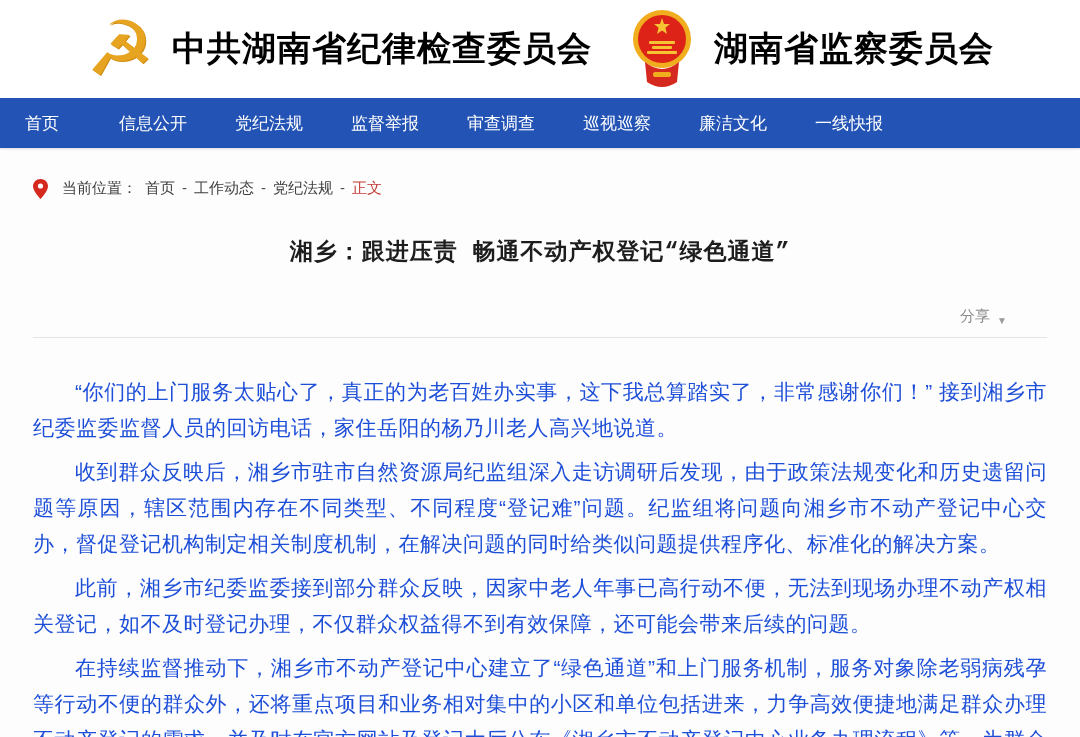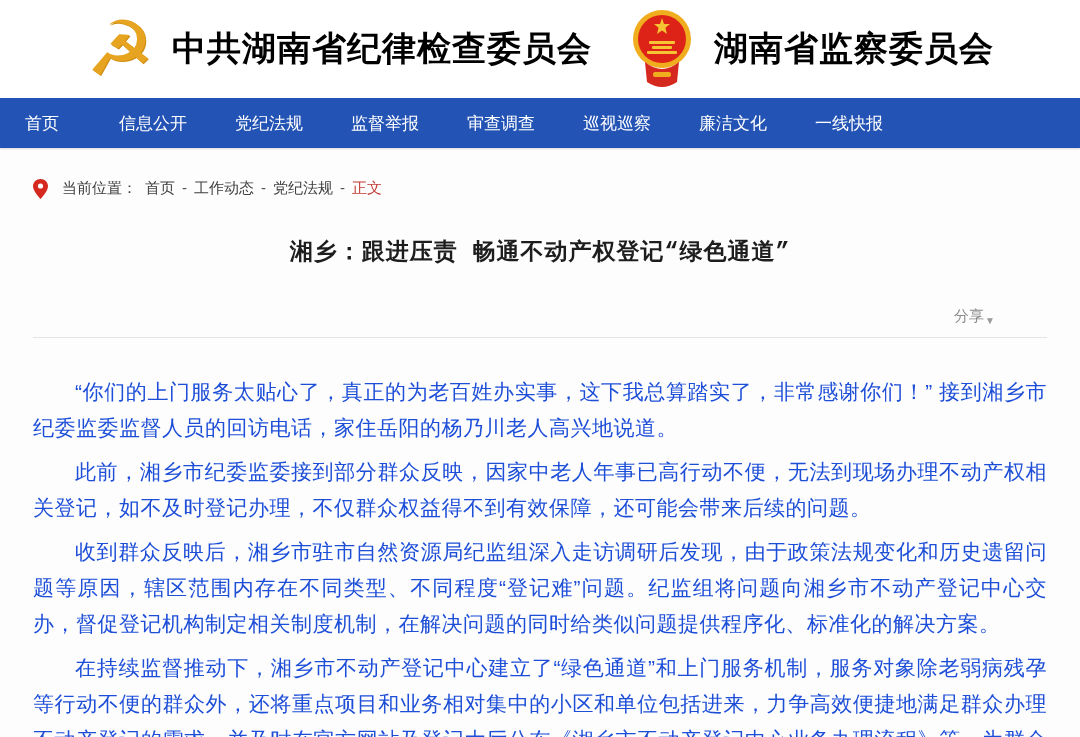--- a/index.html
+++ b/index.html
@@ -46,21 +46,21 @@
   
   .article { padding:0 33px; }
   .article-title {
     margin-top:37px; text-align:center; font-size:23px; font-weight:bold;
     color:#1d1d1d; letter-spacing:1px;font-family:Liberation Mono, monospace;
   }
   .share-row {
     margin-top:40px; display:flex; justify-content:flex-end; align-items:center;
     color:#8a8a8a; font-size:15px;
   }
-  .share-btn { display:flex; align-items:flex-end; gap:1px; cursor:pointer; margin-right:52px; }
+  .share-btn { display:flex; align-items:flex-end; gap:7px; cursor:pointer; margin-right:40px; }
   .share-caret { font-size:10px; color:#9a9a9a; }
   .title-divider { border:none; border-top:1px solid #e4e4e4; margin-top:11px; }
 
   .article-body { margin-top:36px; }
   .para {
     font-size:21px; line-height:36px; color:#1d4ed8; text-indent:2em;
     letter-spacing:0.5px; margin-bottom:8px; text-align:justify;
   }
 </style>
 </head>
@@ -116,19 +116,19 @@
     <div class="share-row">
       <span class="share-btn">
         <span>分享</span>
         <span class="share-caret">▼</span>
       </span>
     </div>
     <hr class="title-divider">
 
     <div class="article-body">
       <p class="para">“你们的上门服务太贴心了，真正的为老百姓办实事，这下我总算踏实了，非常感谢你们！” 接到湘乡市纪委监委监督人员的回访电话，家住岳阳的杨乃川老人高兴地说道。</p>
+      <p class="para">收到群众反映后，湘乡市驻市自然资源局纪监组深入走访调研后发现，由于政策法规变化和历史遗留问题等原因，辖区范围内存在不同类型、不同程度“登记难”问题。纪监组将问题向湘乡市不动产登记中心交办，督促登记机构制定相关制度机制，在解决问题的同时给类似问题提供程序化、标准化的解决方案。</p>
       <p class="para">此前，湘乡市纪委监委接到部分群众反映，因家中老人年事已高行动不便，无法到现场办理不动产权相关登记，如不及时登记办理，不仅群众权益得不到有效保障，还可能会带来后续的问题。</p>
-      <p class="para">收到群众反映后，湘乡市驻市自然资源局纪监组深入走访调研后发现，由于政策法规变化和历史遗留问题等原因，辖区范围内存在不同类型、不同程度“登记难”问题。纪监组将问题向湘乡市不动产登记中心交办，督促登记机构制定相关制度机制，在解决问题的同时给类似问题提供程序化、标准化的解决方案。</p>
       <p class="para">在持续监督推动下，湘乡市不动产登记中心建立了“绿色通道”和上门服务机制，服务对象除老弱病残孕等行动不便的群众外，还将重点项目和业务相对集中的小区和单位包括进来，力争高效便捷地满足群众办理不动产登记的需求，并及时在官方网站及登记大厅公布《湘乡市不动产登记中心业务办理流程》等，为群众提供直观的业务办理参考。</p>
     </div>
   </main>
 
 </div>
 
 </body></html>

